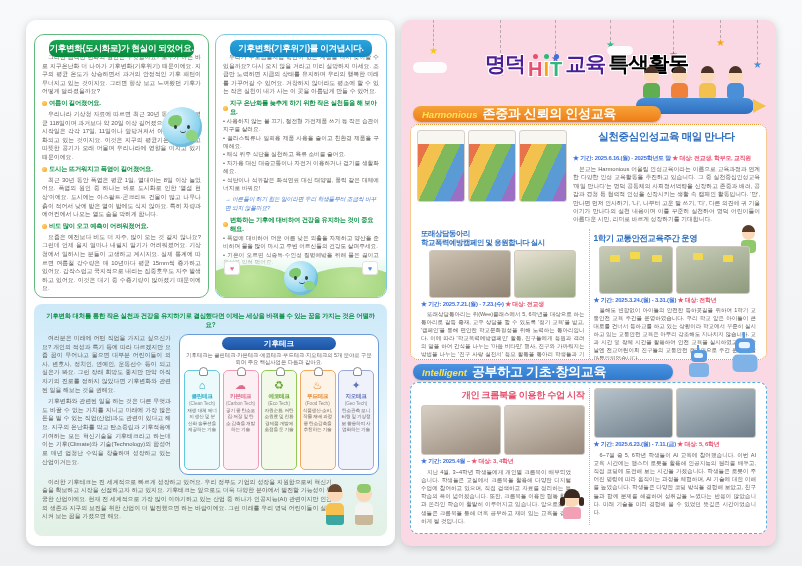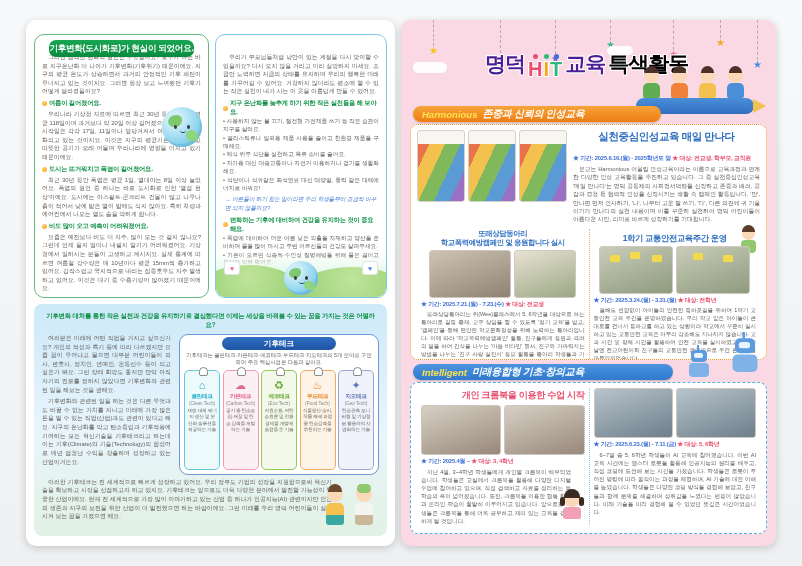--- a/index.html
+++ b/index.html
@@ -93,42 +93,42 @@
   .hit .ch { font-size:20px; font-weight:bold; line-height:.9; text-shadow:1px 1px 0 #fff,-1px 1px 0 #fff,1px -1px 0 #fff,-1px -1px 0 #fff; }
   .pencil-kids { position:absolute; right:10px; top:40px; width:130px; height:54px; }
   .pencil { position:absolute; bottom:0; left:0; width:118px; height:16px; background:linear-gradient(180deg,#4a8fd8,#2f6fc0); border-radius:8px; }
   .pencil::after { content:""; position:absolute; right:-12px; top:1px; border-left:13px solid #f2c14e; border-top:7px solid transparent; border-bottom:7px solid transparent; }
   .pk { position:absolute; bottom:12px; width:22px; height:34px; }
   .pk .head { width:15px; height:15px; border-radius:50%; background:#fbd9b8; margin:0 auto; position:relative; }
   .pk .head::before { content:""; position:absolute; top:-2px; left:1px; width:13px; height:7px; border-radius:7px 7px 0 0; background:#4a3226; }
   .pk .body { width:17px; height:15px; border-radius:5px 5px 2px 2px; margin:0 auto; }
   .banner { position:absolute; left:12px; height:16px; border-radius:9px; display:flex; align-items:center; gap:5px; padding:0 9px; box-shadow:0 1px 2px rgba(0,0,0,.2); }
   .banner .en { font-size:9.5px; font-weight:bold; font-style:italic; color:#ffe34d; }
-  .banner .ko { font-size:10px; font-weight:bold; color:#fff; letter-spacing:-0.3px;font-style:italic; }
+  .banner .ko { font-size:13px; font-weight:bold; color:#fff; letter-spacing:-0.3px; }
   .ban-orange { top:86px; width:248px; background:linear-gradient(180deg,#f6a салат,#ee7d15); background:linear-gradient(180deg,#f6a43a,#ee7d15); }
   .ban-blue { top:344px; width:260px; background:linear-gradient(180deg,#4d94e0,#2f7ace); }
   .wbox { position:absolute; left:9px; width:357px; background:#fff; border-radius:8px; padding:5px 6px; overflow:hidden; }
   .wbox-h { top:104px; height:236px; border:1.7px dotted #f0962a; }
   .wbox-i { top:362px; height:152px; border:1.7px dashed #57aede; }
   .row1 { display:flex; gap:6px; }
   .posters { display:flex; gap:3px; }
   .poster { width:48px; height:72px; border-radius:3px; border:1px solid #d8d0c8;
             background:linear-gradient(180deg,#f8f6f0 0 13px,transparent 13px),
                        linear-gradient(115deg,#e8734a 0 22%,#f2c14e 22% 42%,#7fb95c 42% 62%,#5b9bd5 62% 82%,#9b6fc4 82%); }
   .hmain { flex:1; }
   .h-blue { color:#2e6fc0; font-weight:bold; letter-spacing:-0.4px; }
   .hmain .h-blue { font-size:10.5px; text-align:center; margin-bottom:10px; }
   .meta { font-size:5.9px; color:#4a4a4a; font-weight:bold; margin:1px 0 2px 0; letter-spacing:-0.2px; }
   .meta .st-b { color:#3f6fd8; } .meta .st-r { color:#e8506e; }
   .wbox p.body { font-size:5.8px; line-height:1.45; color:#5f5a55; text-align:justify; text-indent:6px; }
   .row2 { display:flex; margin-top:5px; }
   .subcol { width:50%; padding:0 4px; }
   .subcol + .subcol { border-left:1px dotted #f0b070; }
   .wbox-i .subcol + .subcol { border-left:1px dotted #8cc4e8; }
-  .subhead { font-size:7.4px; text-align:center; line-height:1.25; margin-bottom:3px; }
+  .subhead { font-size:7.4px; line-height:1.25; margin-bottom:3px; }
   .photos { display:flex; gap:3px; justify-content:center; margin-bottom:2px; }
   .photo { border-radius:3px; border:1px solid #cfc8c0; position:relative; overflow:hidden; }
   .ph-meet { width:82px; height:48px; background:linear-gradient(160deg,#cfc4b4,#8f8273); }
   .ph-gift { width:62px; height:48px; background:linear-gradient(160deg,#e8e2d4,#9ba883); }
   .ph-out { width:74px; height:48px; background:linear-gradient(160deg,#c9cdb8,#8e9a7e); }
   .ph-out .sign { position:absolute; top:8px; width:10px; height:7px; background:#f2d94e; border-radius:1px; }
   .ph-class { width:82px; height:50px; background:linear-gradient(160deg,#d8cfc4,#97897b); }
   .ph-lab { width:82px; height:50px; background:linear-gradient(160deg,#b8c4cc,#6e7e8a); }
   .h-red { color:#e8506e; font-weight:bold; font-size:9.2px; text-align:right; letter-spacing:-0.4px; margin:1px 0 3px 0; }
   .robot { position:absolute; width:26px; height:30px; }
@@ -184,20 +184,21 @@
       </div>
       <div class="sub">
         <div class="sub-h">
             <span class="t">지구온난화가 가장 중요한 원인이에요.</span>
           </div>
 
       </div>
     </div>
 
     <div class="box box-overcome">
+      <div class="box-title bt-blue">기후변화(기후위기)를 이겨냅시다.</div>
       <p>우리가 부모님들처럼 낭만이 있는 계절을 다시 맞이할 수 있을까요? 다시 오지 않을 거라고 미리 실망하지 마세요. 조금만 노력하면 지금의 상태를 유지하며 우리의 행복한 미래를 가꾸어갈 수 있어요. 거창하지 않더라도 평소에 할 수 있는 작은 실천이 내가 사는 이 곳을 아름답게 만들 수 있어요.</p>
       <div class="sub-h">
           <span class="dot"></span>
           <span class="t">지구 온난화를 늦추게 하기 위한 작은 실천들을 해 보아요.</span>
         </div>
       <p class="li">• 사용하지 않는 불 끄기, 절전형 가전제품 쓰기 등 작은 습관이 지구를 살려요.</p>
       <p class="li">• 플라스틱류나 일회용 제품 사용을 줄이고 친환경 제품을 구매해요.</p>
       <p class="li">• 채식 위주 식단을 실천하고 육류 소비를 줄여요.</p>
       <p class="li">• 자가용 대신 대중교통이나 자전거 이용하거나 걷기를 생활화해요.</p>
       <p class="li">• 석탄이나 석유같은 화석연료 대신 태양열, 풍력 같은 대체에너지로 바꿔요!</p>
@@ -406,21 +407,21 @@
               </div>
           </div>
           <div class="meta"><span class="st-b">★ 기간: 2025.3.24.(월) - 3.31.(월)</span> <span class="st-r">★ 대상: 전학년</span></div>
           <p class="body" style="font-size:5.5px">올해도 변함없이 아이들의 안전한 등하굣길을 위하여 1학기 교통안전 교육 주간을 운영하였습니다. 우리 학교 앞은 아이들이 큰 대로를 건너서 등하교를 하고 있는 상황이라 학교에서 꾸준히 실시하고 있는 교통안전 교육은 아무리 강조해도 지나치지 않습니다. 교과 시간 및 창체 시간을 활용하여 안전 교육을 실시하였고 마지막 날엔 전교어린이회 친구들의 교통안전 캠페인으로 주간 운영이 잘 마무리되었습니다.</p>
         </div>
       </div>
     </div>
 
     <div class="banner ban-blue">
       <span class="en">Intelligent</span>
-      <span class="ko">미래융합형 기초·창의교육</span>
+      <span class="ko">공부하고 기초·창의교육</span>
     </div>
     <div class="robot" style="right:64px;top:330px">
         <div class="rh"></div>
         <div class="rb"></div>
       </div>
     <div class="robot" style="right:18px;top:322px;transform:scale(1.25)">
         <div class="rh"></div>
         <div class="rb"></div>
       </div>
 

